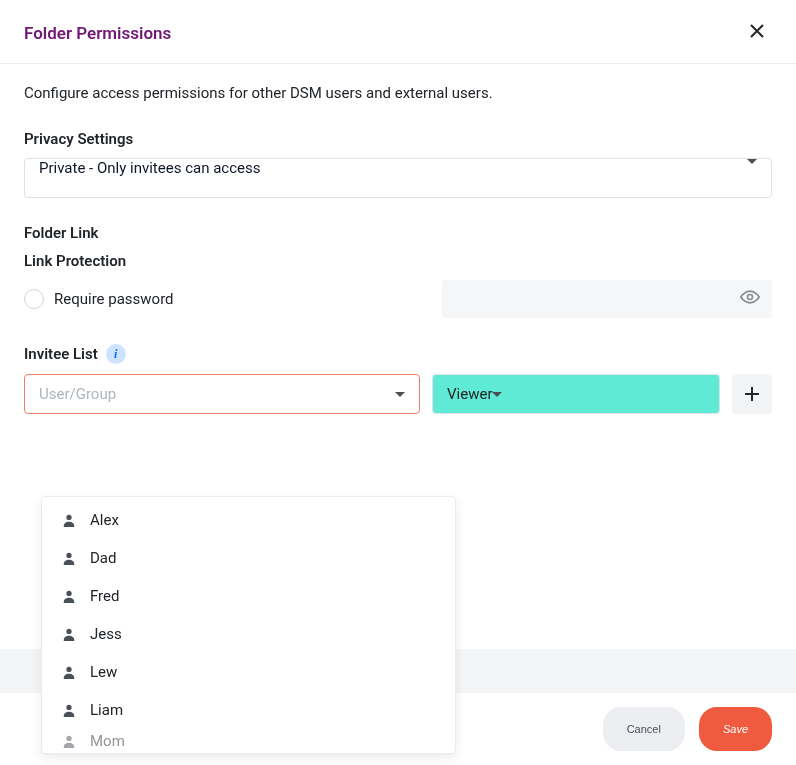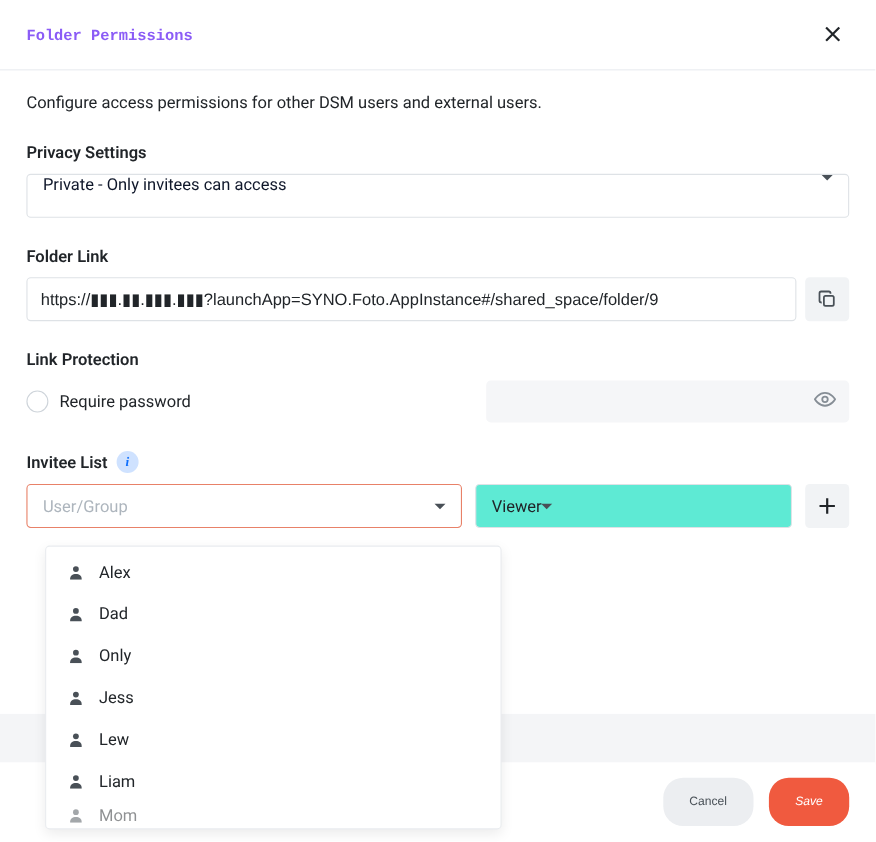--- a/index.html
+++ b/index.html
@@ -12,24 +12,23 @@
       overflow: hidden;
     }
     .header {
       display: flex;
       justify-content: space-between;
       align-items: center;
       padding: 18px 24px 16px 24px;
       border-bottom: 1px solid #e9ecef;
     }
     .title {
-      font-size: 14px;
+      font-size: 17px;
       font-weight: 600;
-      color: #8b5cf6;
-      font-family: Liberation Mono, monospace;
+      color: #701a75;
     }
     .close {
       font-size: 18px;
       color: #343a40;
       cursor: pointer;
       background: none;
       border: none;
       padding: 4px 8px;
     }
     .content {
@@ -263,29 +262,20 @@
 <div class="content">
   <div class="desc">Configure access permissions for other DSM users and external users.</div>
 
   <div class="section-label">Privacy Settings</div>
   <div class="select-box mb">
     <span>Private - Only invitees can access</span>
     <span class="dropdown-icon"></span>
   </div>
 
   <div class="section-label">Folder Link</div>
-  <div class="link-row">
-    <input class="link-input" type="text" value="https://▮▮▮.▮▮.▮▮▮.▮▮▮?launchApp=SYNO.Foto.AppInstance#/shared_space/folder/9" style="">
-    <button class="copy-btn">
-      <svg width="18" height="18" viewBox="0 0 18 18" fill="none" stroke="#495057" stroke-width="1.6">
-        <rect x="6" y="6" width="9" height="9" rx="1.5"></rect>
-        <path d="M4 12H3.5A1.5 1.5 0 012 10.5v-7A1.5 1.5 0 013.5 2h7A1.5 1.5 0 0112 3.5V4"></path>
-      </svg>
-    </button>
-  </div>
 
   <div class="section-label">Link Protection</div>
   <div class="protection-row">
     <div class="checkbox-wrap">
       <div class="checkbox"></div>
       <span class="checkbox-label">Require password</span>
     </div>
     <div class="pwd-box">
       <span class="eye-icon">
         <svg width="20" height="20" viewBox="0 0 24 24" fill="none" stroke="#868e96" stroke-width="2">
@@ -331,21 +321,21 @@
           <circle cx="8" cy="5" r="3"></circle>
           <path d="M2 15c0-3 2.5-5 6-5s6 2 6 5v1H2z"></path>
         </svg>
       <span>Dad</span>
     </div>
     <div class="dropdown-item">
       <svg class="person-icon" viewBox="0 0 16 16" fill="#495057">
           <circle cx="8" cy="5" r="3"></circle>
           <path d="M2 15c0-3 2.5-5 6-5s6 2 6 5v1H2z"></path>
         </svg>
-      <span>Only</span>
+      <span>Fred</span>
     </div>
     <div class="dropdown-item">
       <svg class="person-icon" viewBox="0 0 16 16" fill="#495057">
           <circle cx="8" cy="5" r="3"></circle>
           <path d="M2 15c0-3 2.5-5 6-5s6 2 6 5v1H2z"></path>
         </svg>
       <span>Jess</span>
     </div>
     <div class="dropdown-item">
       <svg class="person-icon" viewBox="0 0 16 16" fill="#495057">

